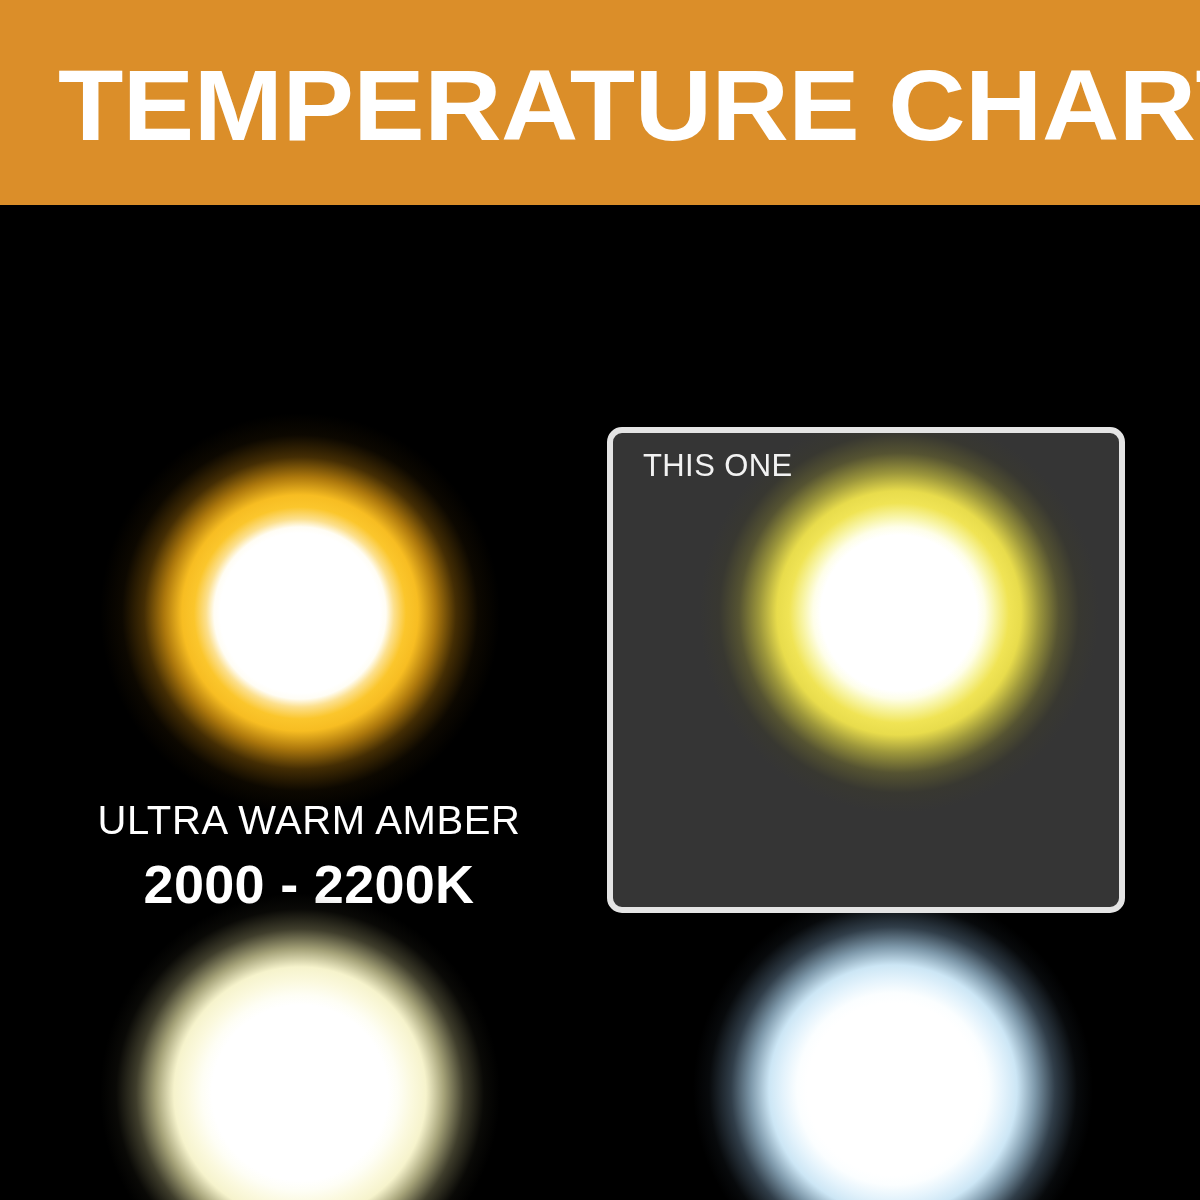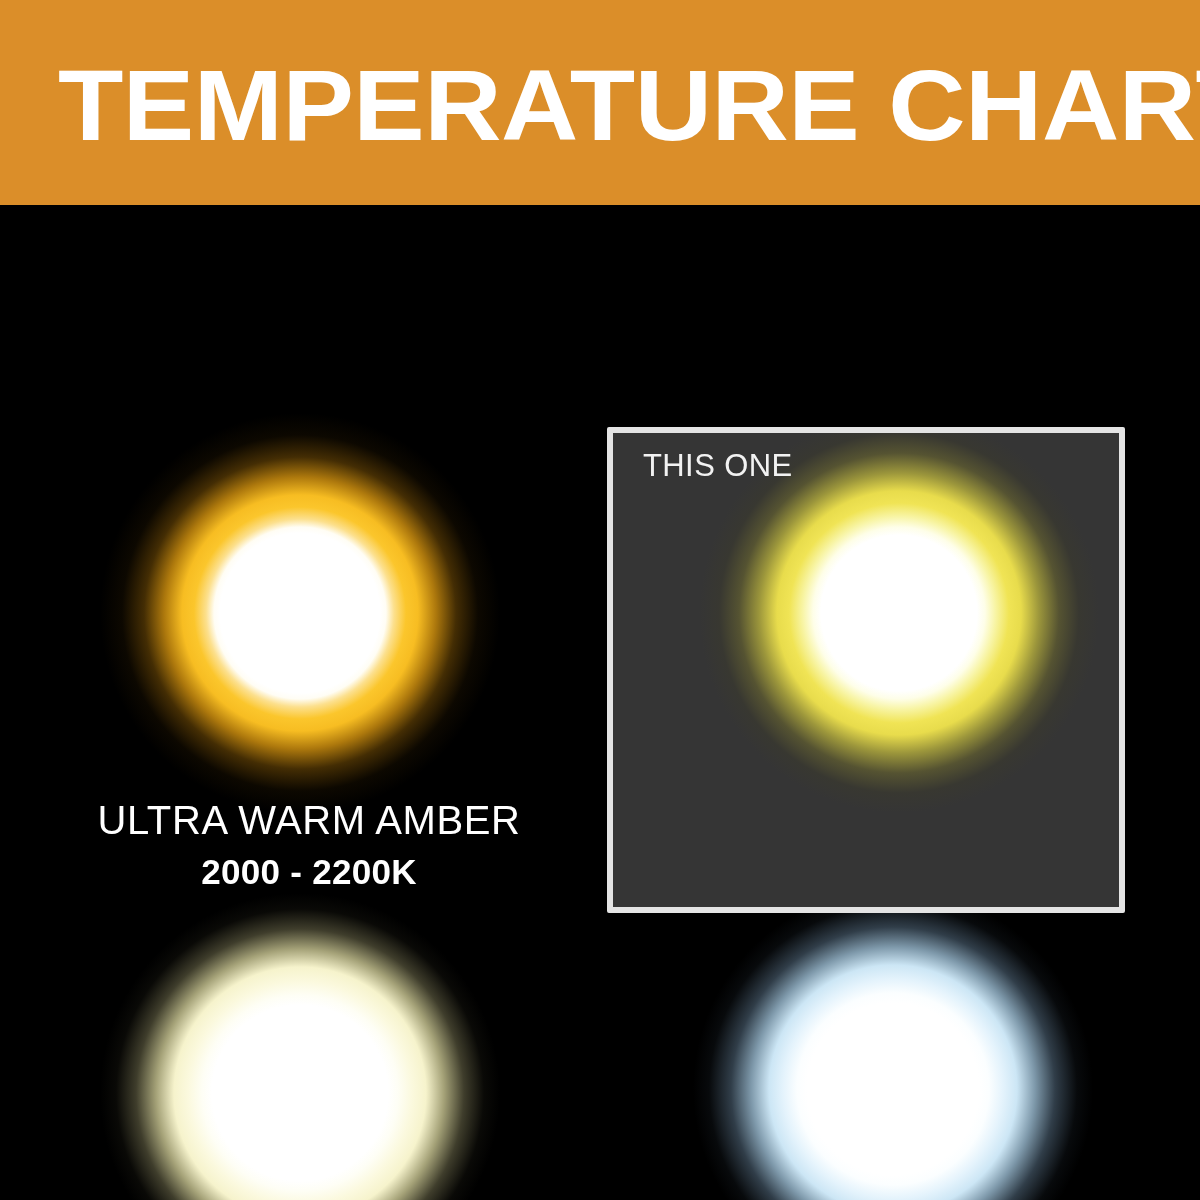--- a/index.html
+++ b/index.html
@@ -57,21 +57,21 @@
 
   
   #highlight-card {
     position: absolute;
     left: 607px;
     top: 222px;
     width: 518px;
     height: 486px;
     background: #353535;
     border: 6px solid #e4e4e4;
-    border-radius: 2px;
+    border-radius: 15px;
     box-sizing: border-box;
     overflow: hidden;
   }
   #this-one-label {
     position: absolute;
     left: 30px;
     top: 15px;
     color: #f2f2f2;
     font-size: 31px;
     font-weight: 400;
@@ -153,25 +153,25 @@
     color: #ffffff;
     white-space: nowrap;
   }
   .caption-name {
     font-size: 40px;
     font-weight: 400;
     letter-spacing: 0.6px;
     line-height: 46px;
   }
   .caption-kelvin {
-    font-size: 35px;
+    font-size: 54px;
     font-weight: 700;
     letter-spacing: 0.3px;
     line-height: 48px;
-    margin-top: 5px;
+    margin-top: 17px;
   }
 
   #cap-amber    { left: 9px;   top: 592px; width: 600px; }
   #cap-warm     { left: 0px;   top: 22px;  width: 559px; }
 
   
   #cap-warm {
     position: absolute;
     left: 0;
     top: 373px;

